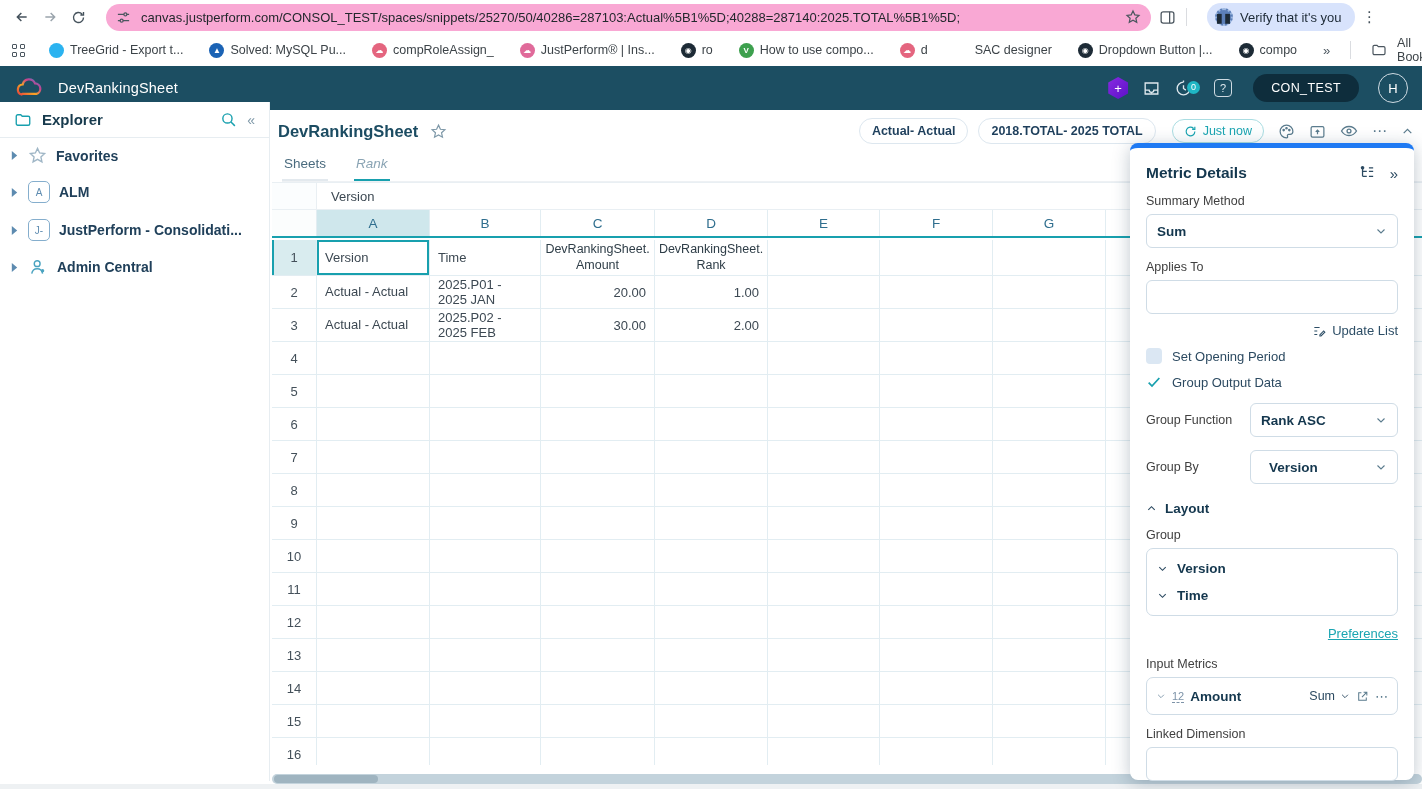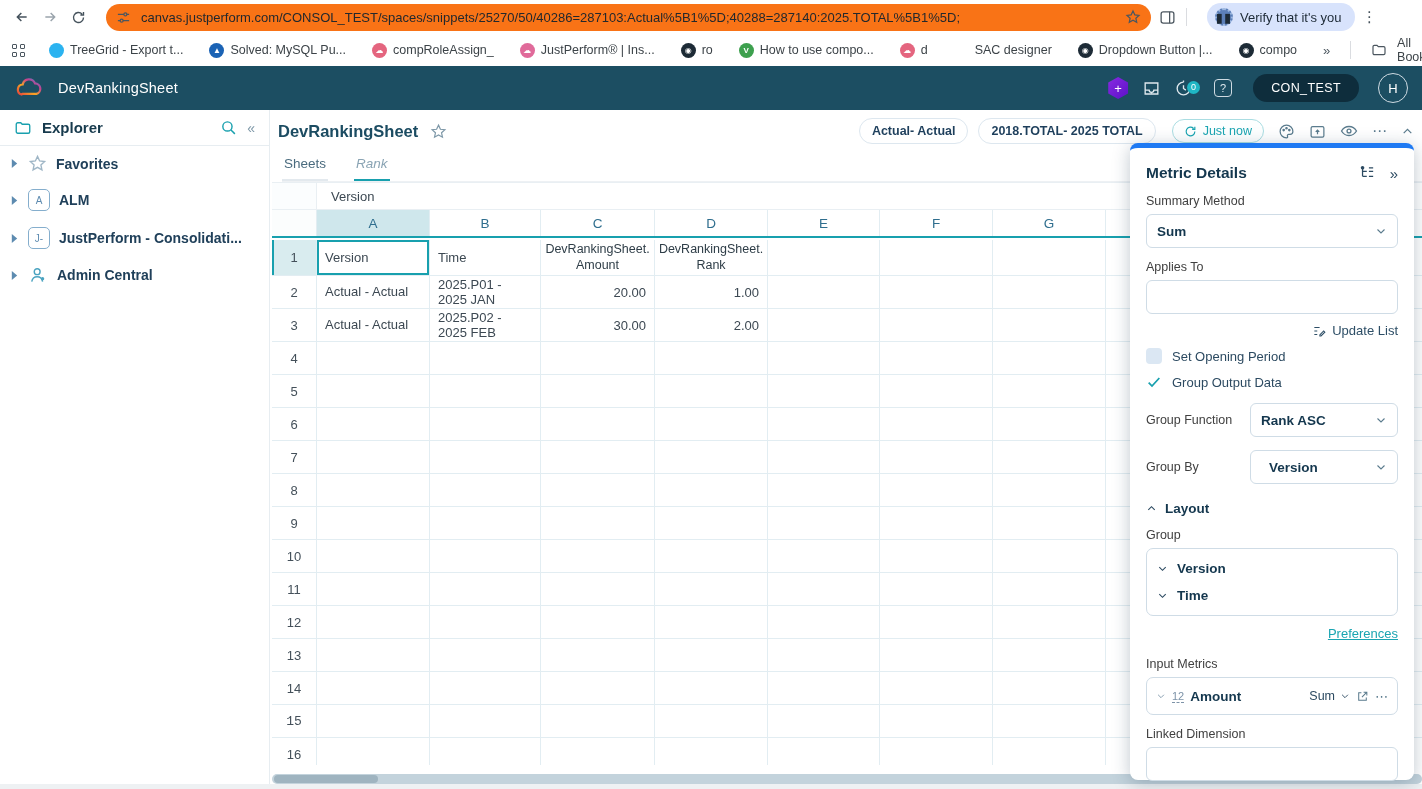--- a/index.html
+++ b/index.html
@@ -5,21 +5,21 @@
   * { margin:0; padding:0; box-sizing:border-box; }
   html,body { width:1422px; height:789px; overflow:hidden; background:#fff;
     font-family:"Liberation Sans","DejaVu Sans",sans-serif; }
   svg { display:block; }
 
   
   #chrome { position:absolute; top:0; left:0; width:1422px; height:66px; background:#fff; }
   #toolbar { position:absolute; top:0; left:0; right:0; height:34px; display:flex; align-items:center; padding:0 8px; }
   .navbtn { width:28px; height:28px; display:flex; align-items:center; justify-content:center; color:#45525c; font-size:17px; border-radius:50%; }
   .navbtn.dim { color:#9aa4ac; }
-  #urlbar { flex:1; height:27px; margin:0 8px 0 14px; background:#f97316; border-radius:14px; display:flex; align-items:center; padding:0 10px; max-width:1045px; }
+  #urlbar { flex:1; height:27px; margin:0 8px 0 14px; background:#f9a8d4; border-radius:14px; display:flex; align-items:center; padding:0 10px; max-width:1045px; }
   #url-text { flex:1; font-size:13px; color:#23282d; white-space:nowrap; overflow:hidden; }
   .tool-ic { color:#4b565f; }
   #verify-pill { height:28px; background:#d8e3fc; border-radius:14px; display:flex; align-items:center; gap:7px; padding:0 14px 0 8px; margin-left:10px; }
   #verify-pill span { font-size:13px; color:#1d2a36; }
   .pause-badge { width:18px; height:18px; border-radius:50%; background:#5c7fb8; color:#fff; display:flex; align-items:center; justify-content:center; font-size:8px; letter-spacing:1px; border:2px dotted #9db8e0; }
   #bookmarks { position:absolute; top:34px; left:0; right:0; height:32px; display:flex; align-items:center; padding:0 12px; }
   .bm { display:flex; align-items:center; gap:6px; margin-right:26px; white-space:nowrap; }
   .bm-label { font-size:12.5px; color:#3c4348; }
   .bm-ico { width:15px; height:15px; border-radius:50%; display:flex; align-items:center; justify-content:center; color:#fff; font-size:8px; font-weight:bold; flex:0 0 15px; }
   .bm-ico.none { background:transparent !important; }
@@ -33,21 +33,21 @@
   #app-title { color:#fff; font-size:14.5px; margin-left:14px; letter-spacing:.2px; }
   .appbar-right { margin-left:auto; display:flex; align-items:center; gap:13px; }
   .hexbtn { width:22px; height:22px; background:linear-gradient(135deg,#8a2be2,#5a10c8); clip-path:polygon(50% 0,95% 25%,95% 75%,50% 100%,5% 75%,5% 25%); color:#fff; font-size:13px; display:flex; align-items:center; justify-content:center; }
   .clockwrap { position:relative; }
   .badge0 { position:absolute; right:-7px; top:2px; background:#1fb6c4; color:#fff; font-size:9px; width:13px; height:13px; border-radius:50%; display:flex; align-items:center; justify-content:center; }
   .helpsq { width:18px; height:18px; border:1.4px solid #cfdbe2; border-radius:4px; color:#dfe9ee; font-size:11px; display:flex; align-items:center; justify-content:center; margin-left:8px; }
   #ws-pill { background:#0e2d3c; color:#fff; font-size:12.5px; letter-spacing:.4px; padding:7px 18px; border-radius:16px; margin-left:8px; }
   #avatar { width:30px; height:30px; border-radius:50%; border:1.6px solid #cfdbe2; color:#fff; font-size:13px; display:flex; align-items:center; justify-content:center; margin-left:6px; }
 
   
-  #sidebar { position:absolute; top:110px; left:0; width:270px; height:679px; background:#fff; border-right:1px solid #e7edf1; }
+  #sidebar { position:absolute; top:102px; left:0; width:270px; height:679px; background:#fff; border-right:1px solid #e7edf1; }
   #sb-head { height:36px; display:flex; align-items:center; padding:0 14px; gap:10px; border-bottom:1px solid #e7edf1; }
   #sb-title { font-size:15px; font-weight:bold; color:#173a4d; flex:1; }
   .sb-item { display:flex; align-items:center; gap:9px; padding:8px 10px; }
   .sb-item:first-of-type { margin-top:8px; }
   .sb-label { font-size:14px; font-weight:bold; color:#20405a; white-space:nowrap; overflow:hidden; text-overflow:ellipsis; }
   .lettersq { width:22px; height:22px; border:1.4px solid #85aecd; border-radius:5px; color:#5d8bb0; font-size:10px; display:flex; align-items:center; justify-content:center; }
 
   
   #main { position:absolute; top:110px; left:270px; width:1152px; height:679px; background:#fff; }
   #main-title-row { position:absolute; top:4px; left:8px; right:8px; height:34px; display:flex; align-items:center; }
@@ -540,21 +540,21 @@
         <div class="rownum">14</div>
         <div class="cell" style="width: 113px;"></div>
         <div class="cell" style="width: 111px;"></div>
         <div class="cell" style="width: 114px;"></div>
         <div class="cell" style="width: 113px;"></div>
         <div class="cell" style="width: 112px;"></div>
         <div class="cell" style="width: 113px;"></div>
         <div class="cell" style="width: 113px;"></div>
         <div class="cell fill"></div>
       </div>
-      <div class="grow" style="height: 33px; font-family: Liberation Mono, monospace;">
+      <div class="grow" style="height: 33px;">
         <div class="rownum">15</div>
         <div class="cell" style="width: 113px;"></div>
         <div class="cell" style="width: 111px;"></div>
         <div class="cell" style="width: 114px;"></div>
         <div class="cell" style="width: 113px;"></div>
         <div class="cell" style="width: 112px;"></div>
         <div class="cell" style="width: 113px;"></div>
         <div class="cell" style="width: 113px;"></div>
         <div class="cell fill"></div>
       </div>

